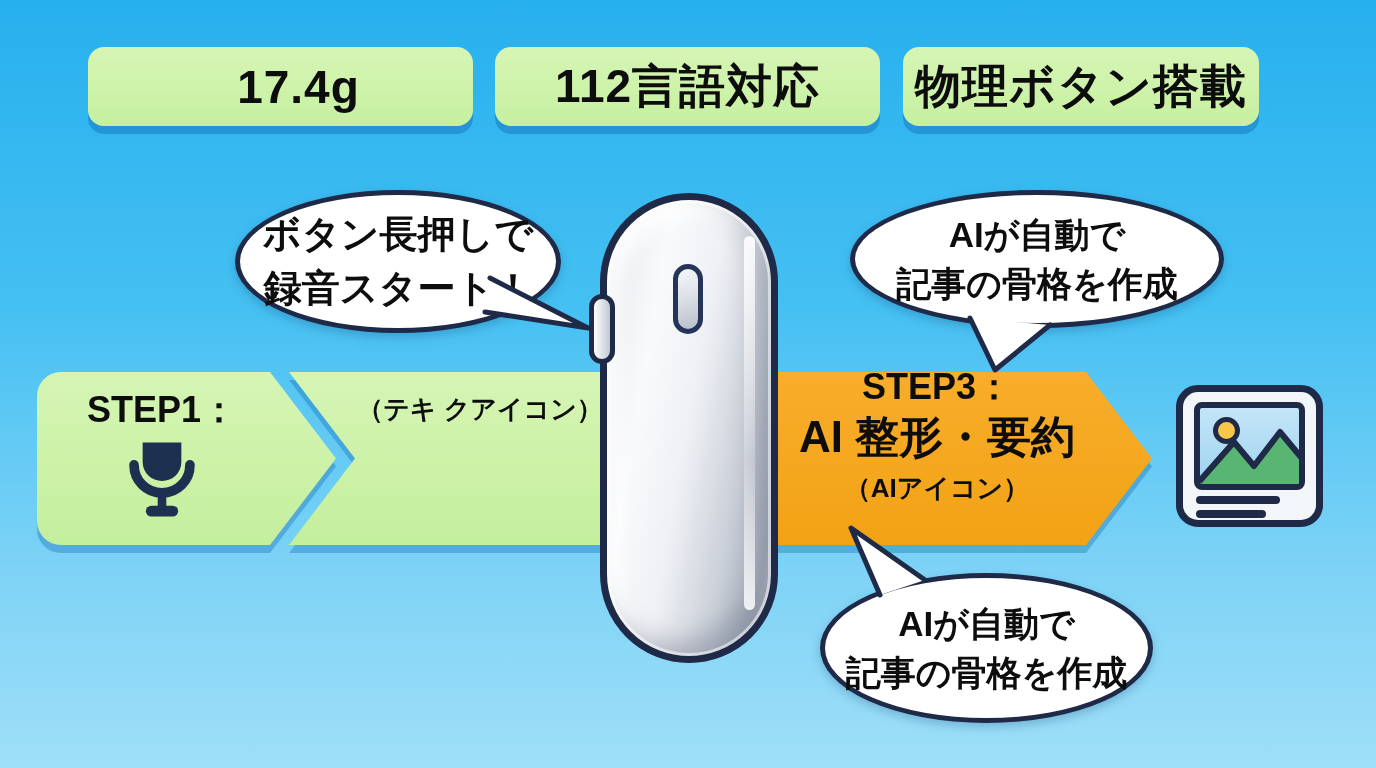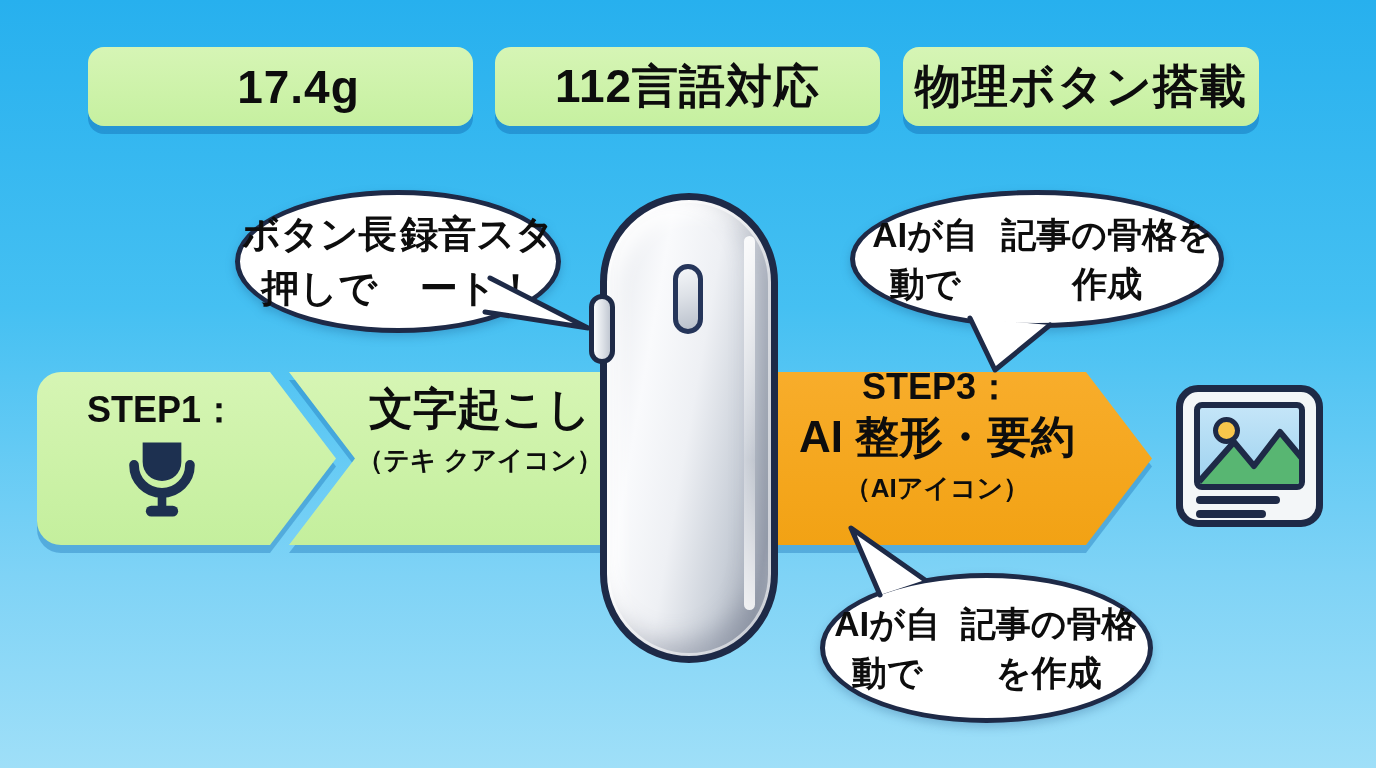--- a/index.html
+++ b/index.html
@@ -67,21 +67,21 @@
   .side-button {
     position:absolute; left:589px; top:294px; width:26px; height:70px; z-index:6;
     border:5px solid #1e2a47; border-radius:14px;
     background:linear-gradient(90deg,#fbfcfd 0%,#dde1e7 55%,#c2c8d2 100%);
   }
 
   
   .bubble {
     position:absolute; z-index:10;
     background:#ffffff; border:5px solid #1e2a47; border-radius:50%;
-    display:flex; flex-direction:row; align-items:center; justify-content:center;
+    display:flex; flex-direction:column; align-items:center; justify-content:center;
     text-align:center; color:#0d0d0d; font-weight:bold;
     filter:drop-shadow(0 4px 5px rgba(10,60,110,0.25));
   }
   .bubble .l1, .bubble .l2 { line-height:1.4; }
   .bub-record { left:235px; top:190px; width:326px; height:143px; font-size:38px; }
   .bub-aitop  { left:850px; top:190px; width:374px; height:138px; font-size:35px; }
   .bub-aibot  { left:820px; top:573px; width:333px; height:150px; font-size:35px; }
   .tail { position:absolute; z-index:11; }
 
   
@@ -129,21 +129,20 @@
       <svg width="70" height="86" viewBox="0 0 60 80">
         <path d="M12,5 H48 V23 A18,18 0 0 1 12,23 Z" fill="#1d3050"></path>
         <path d="M4,26 a26,26 0 0 0 52,0" fill="none" stroke="#1d3050" stroke-width="9" stroke-linecap="round"></path>
         <rect x="26" y="52" width="8" height="14" fill="#1d3050"></rect>
         <rect x="15" y="64" width="30" height="10" rx="5" fill="#1d3050"></rect>
       </svg>
     </div>
   </div>
 
   <div class="step-text st2">
-    <div class="step-sub">文字起こし</div>
     <div class="step-note">（テキ クアイコン）</div>
   </div>
 
   <div class="step-text st3">
     <div class="step-title">STEP3：</div>
     <div class="step-sub">AI 整形・要約</div>
     <div class="step-note">（AIアイコン）</div>
   </div>
 
   <div class="device">

